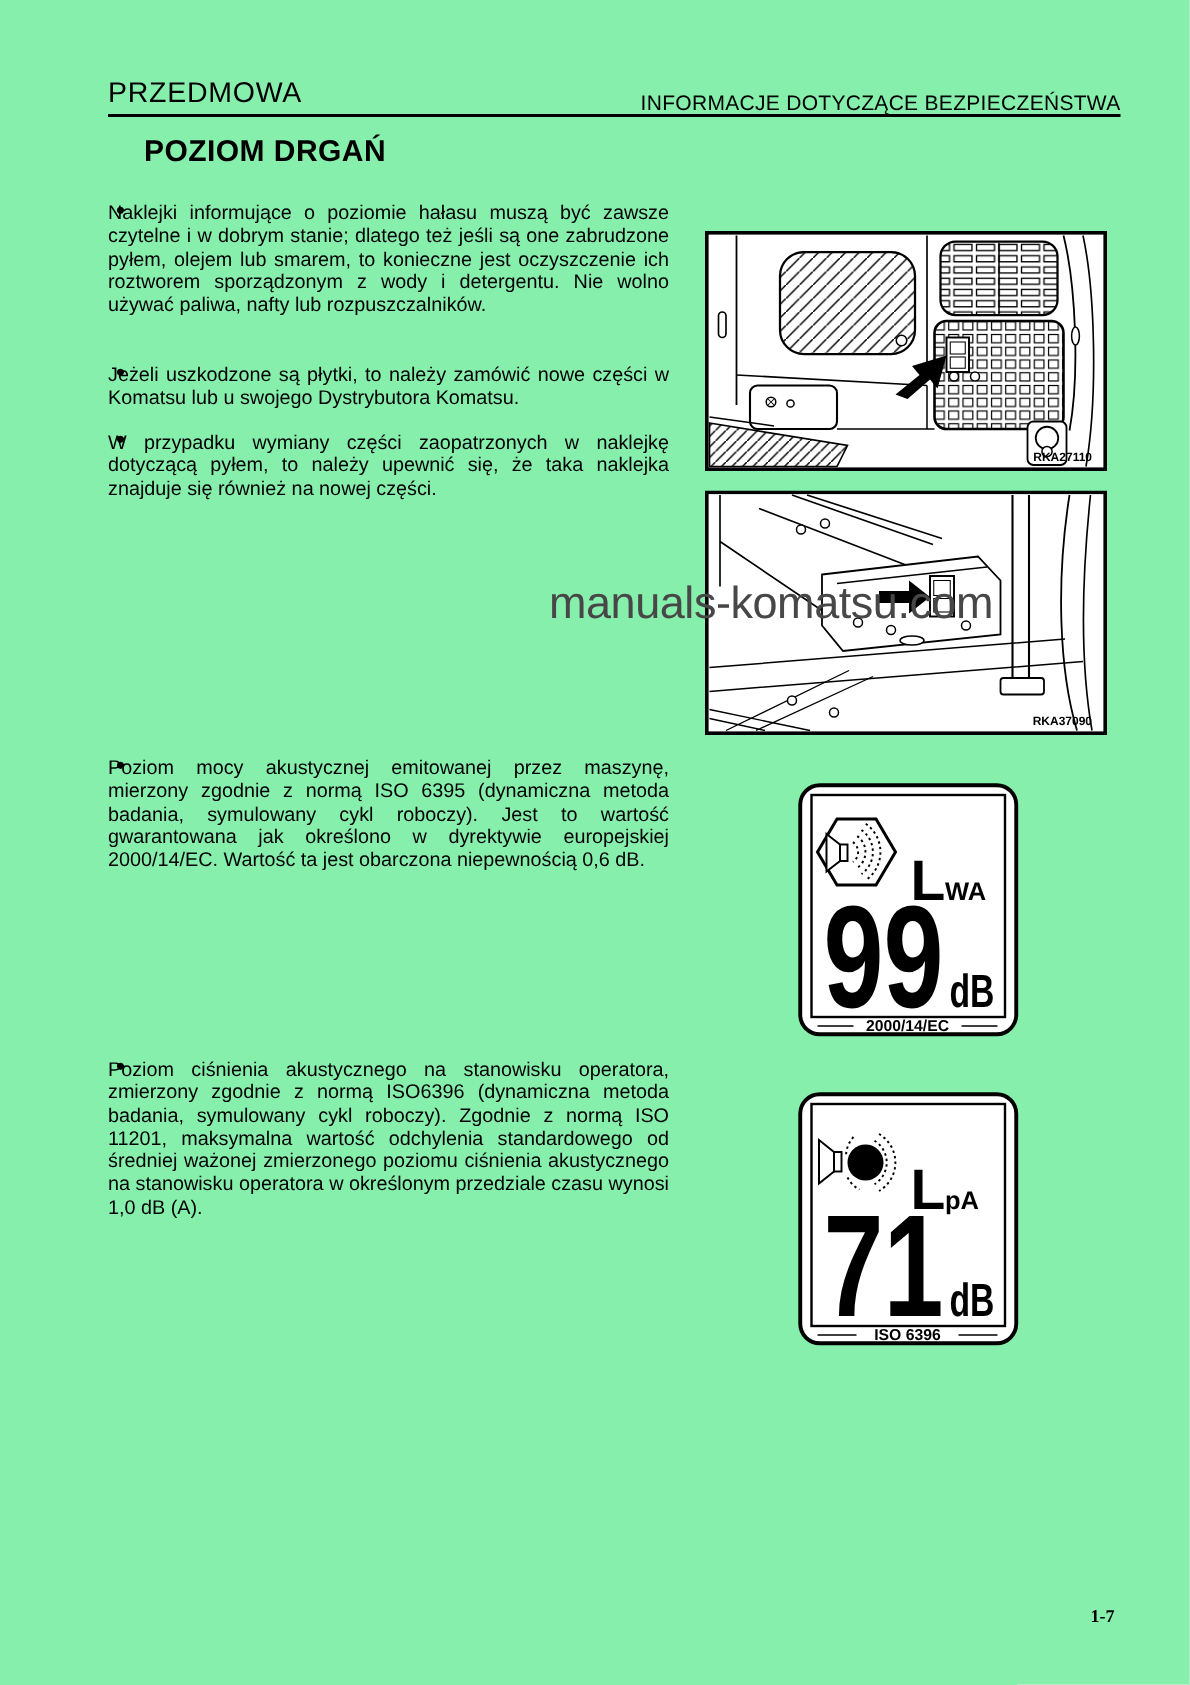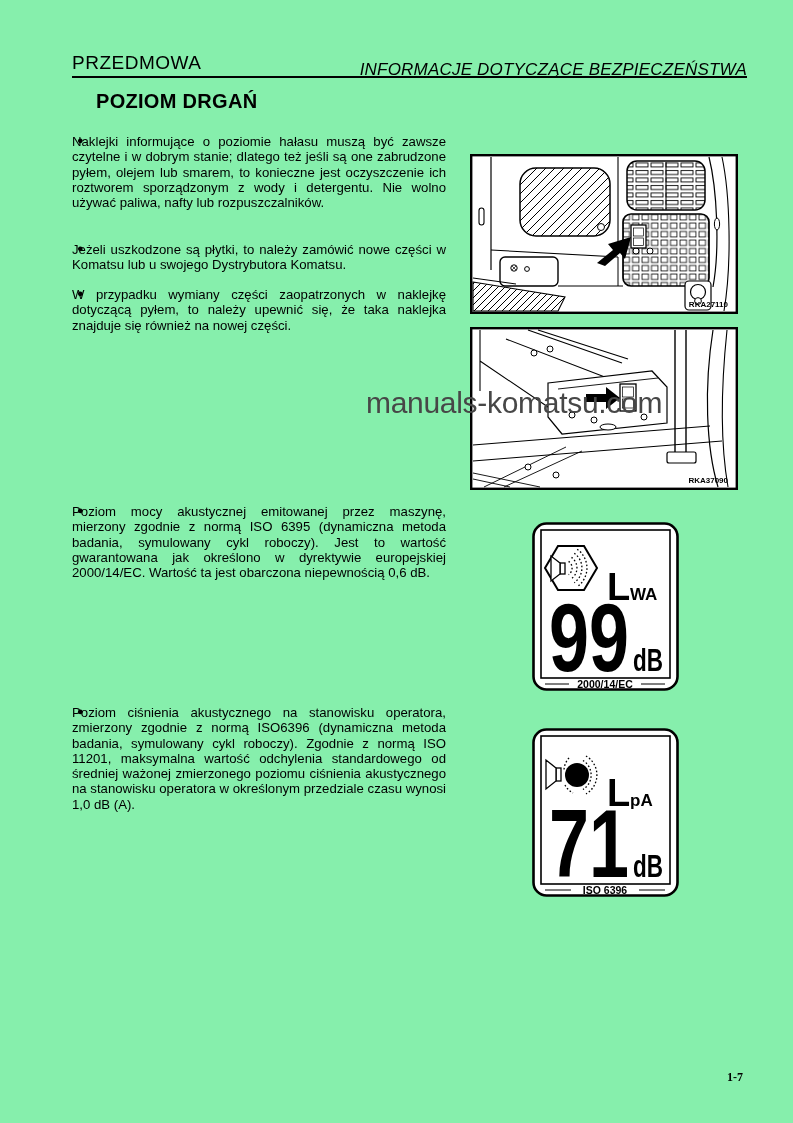--- a/index.html
+++ b/index.html
@@ -1,19 +1,19 @@
 <!DOCTYPE html>
 <html><head>
 <meta charset="utf-8">
 <style>
   html,body{margin:0;padding:0;background:#e8e8e8;}
   .page{position:relative;width:793px;height:1123px;background:#86efac;margin:0 auto;
         font-family:"Liberation Sans",sans-serif;color:#000;overflow:hidden;}
   .hdr-left{position:absolute;left:72px;top:52px;font-size:19px;letter-spacing:.5px;}
-  .hdr-right{position:absolute;right:46px;top:60px;font-size:17px;letter-spacing:.2px;font-style:italic;}
+  .hdr-right{position:absolute;right:46px;top:60px;font-size:14px;letter-spacing:.2px;}
   .hdr-rule{position:absolute;left:72px;right:46px;top:76px;height:2px;background:#000;}
   .title{position:absolute;left:72px;top:90px;font-size:20px;font-weight:bold;letter-spacing:.3px;margin-left:24px;}
   .bullet{position:absolute;left:72px;width:374px;}
   .bullet .mk{position:absolute;left:5px;top:0;font-size:11px;}
   .bullet .tx{display:block;font-size:13.2px;line-height:15.3px;text-align:justify;}
   .b1{top:134px}.b2{top:242px}.b3{top:287px}.b4{top:504px}.b5{top:705px}
   .fig{position:absolute;left:470px;width:268px;}
   .fig1{top:154px;height:160px}.fig2{top:327px;height:163px}
   .fig svg{display:block;width:100%;height:100%;}
   .watermark{position:absolute;left:366px;top:388px;font-size:30px;line-height:30px;

